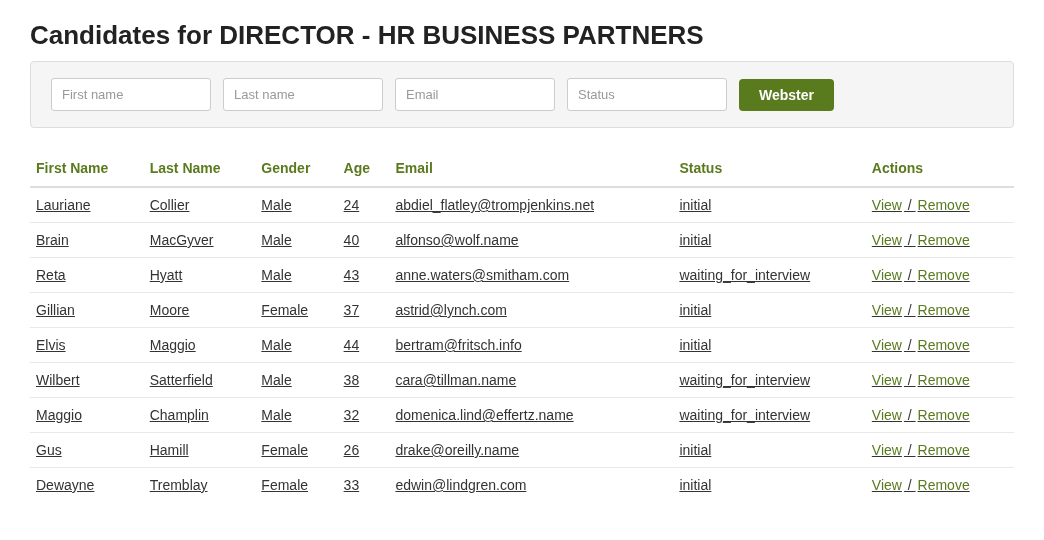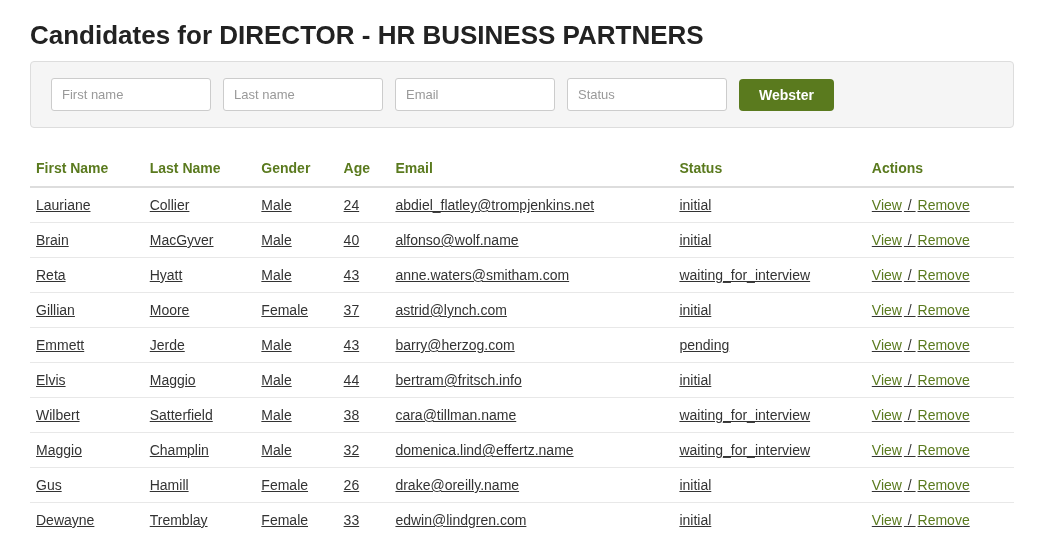--- a/index.html
+++ b/index.html
@@ -151,29 +151,20 @@
         <tr>
           <td>Gillian</td>
           <td>Moore</td>
           <td>Female</td>
           <td>37</td>
           <td>astrid@lynch.com</td>
           <td>initial</td>
           <td class="actions-cell"><a class="action-link">View</a><span class="action-sep"> / </span><a class="action-link">Remove</a></td>
         </tr>
         <tr>
-          <td>Emmett</td>
-          <td>Jerde</td>
-          <td>Male</td>
-          <td>43</td>
-          <td>barry@herzog.com</td>
-          <td>pending</td>
-          <td class="actions-cell"><a class="action-link">View</a><span class="action-sep"> / </span><a class="action-link">Remove</a></td>
-        </tr>
-        <tr>
           <td>Elvis</td>
           <td>Maggio</td>
           <td>Male</td>
           <td>44</td>
           <td>bertram@fritsch.info</td>
           <td>initial</td>
           <td class="actions-cell"><a class="action-link">View</a><span class="action-sep"> / </span><a class="action-link">Remove</a></td>
         </tr>
         <tr>
           <td>Wilbert</td>

